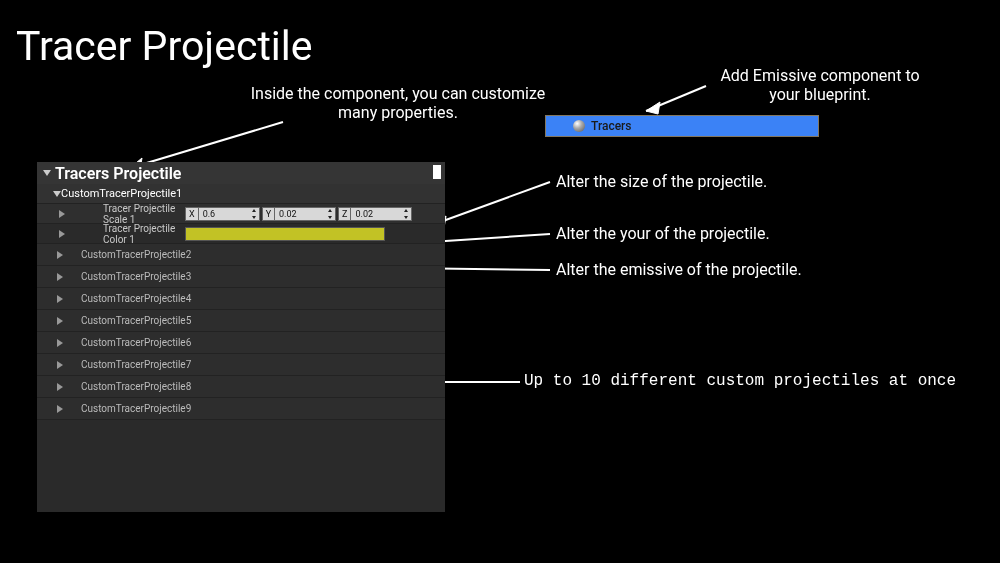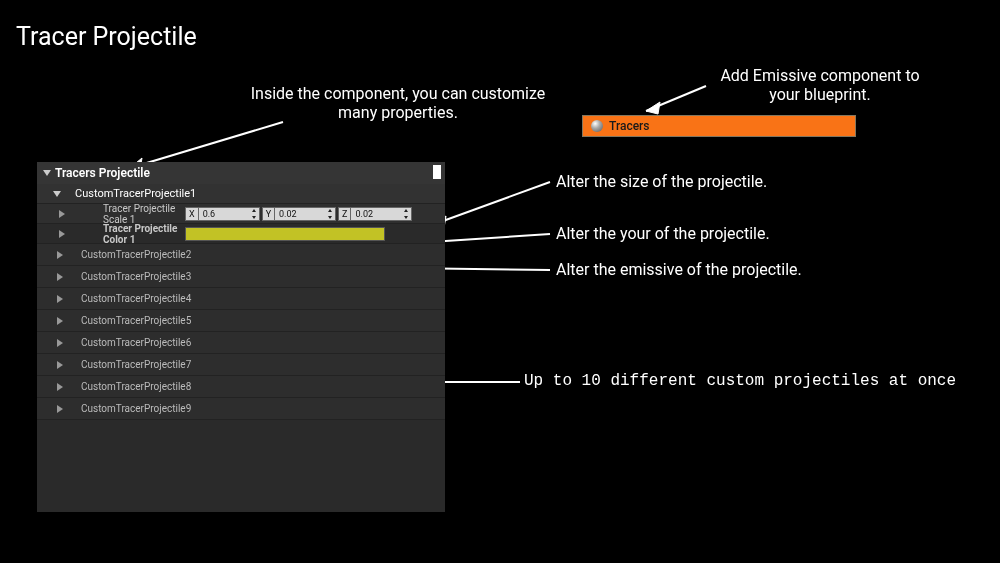--- a/index.html
+++ b/index.html
@@ -9,50 +9,50 @@
     background: #000;
     color: #fff;
     font-family: -apple-system, BlinkMacSystemFont, "Segoe UI", Roboto, Arial, sans-serif;
     position: relative;
     overflow: hidden;
   }
   .page-title {
     position: absolute;
     left: 16px;
     top: 22px;
-    font-size: 25px;
+    font-size: 41px;
     font-weight: 400;
   }
   .annotation {
     position: absolute;
     font-size: 16px;
     color: #fff;
     white-space: nowrap;
   }
   .annotation.center { text-align: center; white-space: normal; }
   .arrow-line {
     position: absolute;
     stroke: #fff;
     fill: none;
     pointer-events: none;
   }
   .arrow-head { fill: #fff; }
 
   
   .tracers-badge {
     position: absolute;
-    left: 582px;
+    left: 545px;
     top: 115px;
     width: 274px;
     height: 22px;
-    background: #f97316;
+    background: #3b82f6;
     border: 1px solid #83775f;
     display: flex;
     align-items: center;
-    padding-left: 8px;
+    padding-left: 27px;
     gap: 6px;
   }
   .tracers-badge .sphere {
     width: 12px;
     height: 12px;
     border-radius: 50%;
     background: radial-gradient(circle at 35% 30%, #fff, #aaa 40%, #555);
   }
   .tracers-badge .label {
     color: #1a1a1a;
@@ -72,21 +72,21 @@
   }
   .panel-header {
     background: #353535;
     height: 22px;
     display: flex;
     align-items: center;
     padding-left: 6px;
     gap: 4px;
     position: relative;
   }
-  .panel-header .title { font-weight: 600; font-size: 12px; }
+  .panel-header .title { font-weight: 600; font-size: 16px; }
   .panel-header .white-chip {
     position: absolute;
     right: 4px; top: 3px;
     width: 8px; height: 14px;
     background: #fff;
   }
   .triangle-down {
     width: 0; height: 0;
     border-left: 4px solid transparent;
     border-right: 4px solid transparent;
@@ -101,21 +101,21 @@
     display: inline-block;
   }
   .row {
     height: 20px;
     display: flex;
     align-items: center;
     border-bottom: 1px solid #222;
     background: #2f2f2f;
     padding-left: 8px;
   }
-  .row.dark { background: #2a2a2a; font-weight: bold; }
+  .row.dark { background: #2a2a2a; }
   .row.subheader { background: #323232; padding-left: 16px; }
   .row .label-cell {
     width: 136px;
     display: flex;
     align-items: center;
     gap: 6px;
     color: #c8c8c8;
     font-size: 10px;
   }
   .row.prop .label-cell { padding-left: 14px; gap: 38px; }
@@ -227,21 +227,21 @@
 
 <div class="details-panel">
   <div class="panel-header">
     <span class="triangle-down"></span>
     <span class="title">Tracers Projectile</span>
     <span class="white-chip"></span>
   </div>
 
   <div class="row subheader">
     <span class="triangle-down"></span>
-    <span style="margin-left:14px;">CustomTracerProjectile1</span>
+    <span style="margin-left:0;">CustomTracerProjectile1</span>
   </div>
 
   <div class="row prop">
     <div class="label-cell">
       <span class="triangle-right"></span>
       <span>Tracer Projectile Scale 1</span>
     </div>
     <div class="value-cell">
       <div class="xyz-group">
         <div class="axis-wrap">

